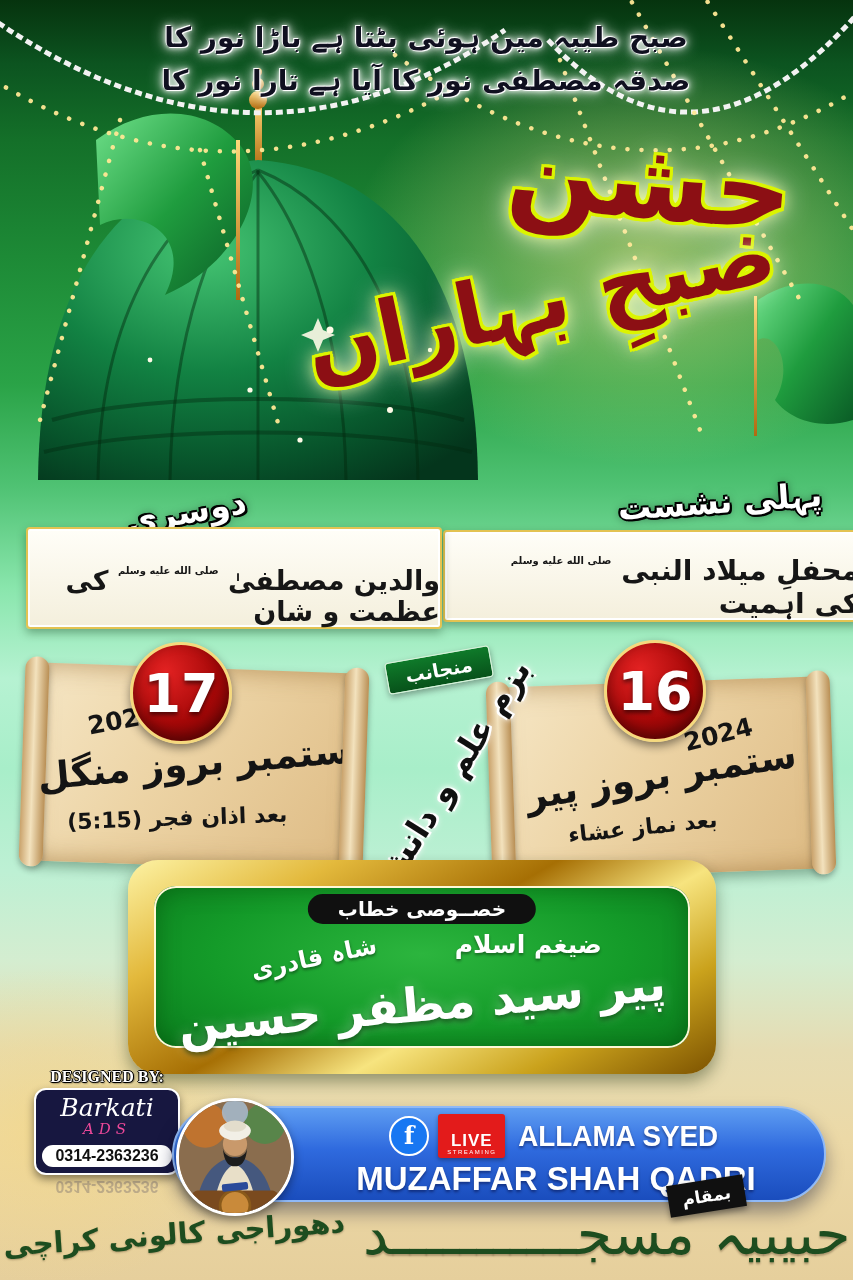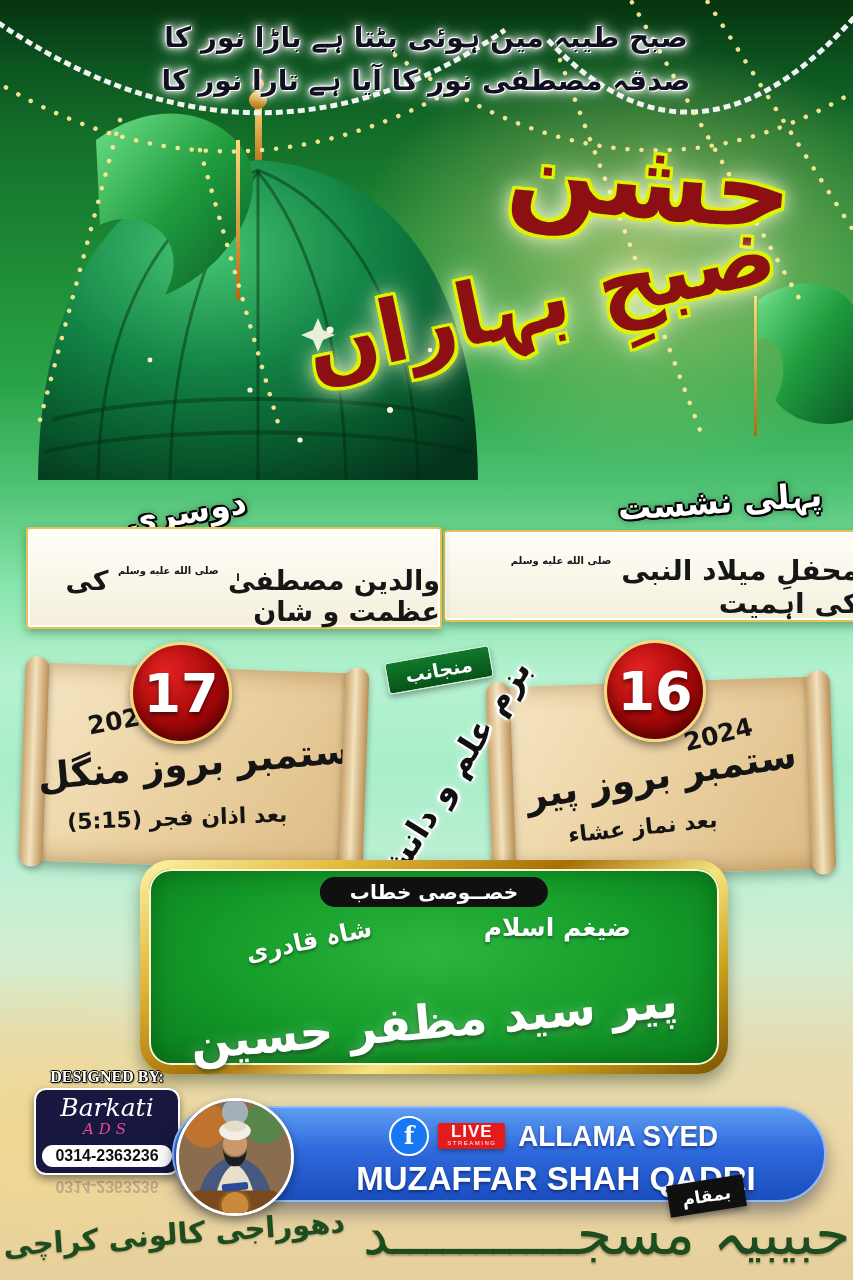--- a/index.html
+++ b/index.html
@@ -92,21 +92,21 @@
     padding:4px 18px;border-radius:4px;border:1px solid #d9f0d9;transform:rotate(-10deg);
     box-shadow:0 3px 6px rgba(0,0,0,.35);
   }
   .org-name{
     font-size:33px;font-weight:bold;color:#101010;transform:rotate(-58deg);
     text-shadow:0 0 5px #fff,0 0 9px #fff,2px 2px 0 #fff,-2px -2px 0 #fff;
     white-space:nowrap;
   }
   
   .banner-gold{
-    left:140px;top:860px;width:588px;height:214px;border-radius:30px;padding:9px;box-sizing:border-box;
+    left:128px;top:860px;width:588px;height:214px;border-radius:30px;padding:26px;box-sizing:border-box;
     background:linear-gradient(150deg,#fdf3a5 0%,#e3b93c 22%,#a66f04 45%,#f7e47f 62%,#caa21c 80%,#7c5200 100%);
     box-shadow:0 8px 16px rgba(20,40,10,.4);
   }
   .banner-green{
     position:relative;width:100%;height:100%;border-radius:22px;
     background:radial-gradient(ellipse at 50% 42%,#2cb53e 0%,#149b29 55%,#0a7c1d 100%);
     box-shadow:inset 0 0 0 2px #fff8d6, inset 0 0 26px rgba(0,60,0,.45);
   }
   .banner-tag{
     position:absolute;top:8px;left:50%;transform:translateX(-50%);
@@ -148,21 +148,21 @@
     position:absolute;left:2px;top:-10px;width:112px;height:112px;border-radius:50%;
     border:3px solid #fff;overflow:hidden;background:#9a7a52;box-shadow:0 4px 10px rgba(0,0,0,.4);
   }
   .live-content{position:absolute;left:128px;right:14px;top:6px;bottom:6px;color:#fff;font-family:"Liberation Sans",sans-serif;}
   .live-row1{display:flex;align-items:center;justify-content:center;gap:9px;height:44px;}
   .fb-circle{
     width:36px;height:36px;border-radius:50%;background:#1877f2;border:2px solid #fff;
     display:flex;align-items:center;justify-content:center;
     color:#fff;font-family:"DejaVu Serif",serif;font-weight:bold;font-size:24px;line-height:1;
   }
-  .live-badge{background:#e31b1b;border-radius:3px;padding:0 9px 1px;text-align:center;box-shadow:0 2px 4px rgba(0,0,0,.35);}
+  .live-badge{background:#e31b1b;border-radius:3px;padding:18px 9px 1px;text-align:center;box-shadow:0 2px 4px rgba(0,0,0,.35);}
   .live-badge .lv{font-size:17px;font-weight:bold;letter-spacing:1px;line-height:1;}
   .live-badge .st{font-size:6px;letter-spacing:1.5px;line-height:1.2;}
   .live-name1{font-size:29px;font-weight:bold;letter-spacing:0;transform:scaleX(.96);text-shadow:0 2px 3px rgba(0,0,40,.45);}
   .live-name2{font-size:34px;font-weight:bold;text-align:center;transform:scaleX(.97);margin-top:1px;text-shadow:0 2px 3px rgba(0,0,40,.45);}
   
   .venue-row{
     left:0;top:1188px;width:853px;height:92px;display:flex;align-items:center;justify-content:center;gap:18px;
     color:#1d4d1f;
   }
   .venue-masjid{font-size:57px;font-weight:normal;text-shadow:0 2px 2px rgba(40,20,0,.3);white-space:nowrap;}

